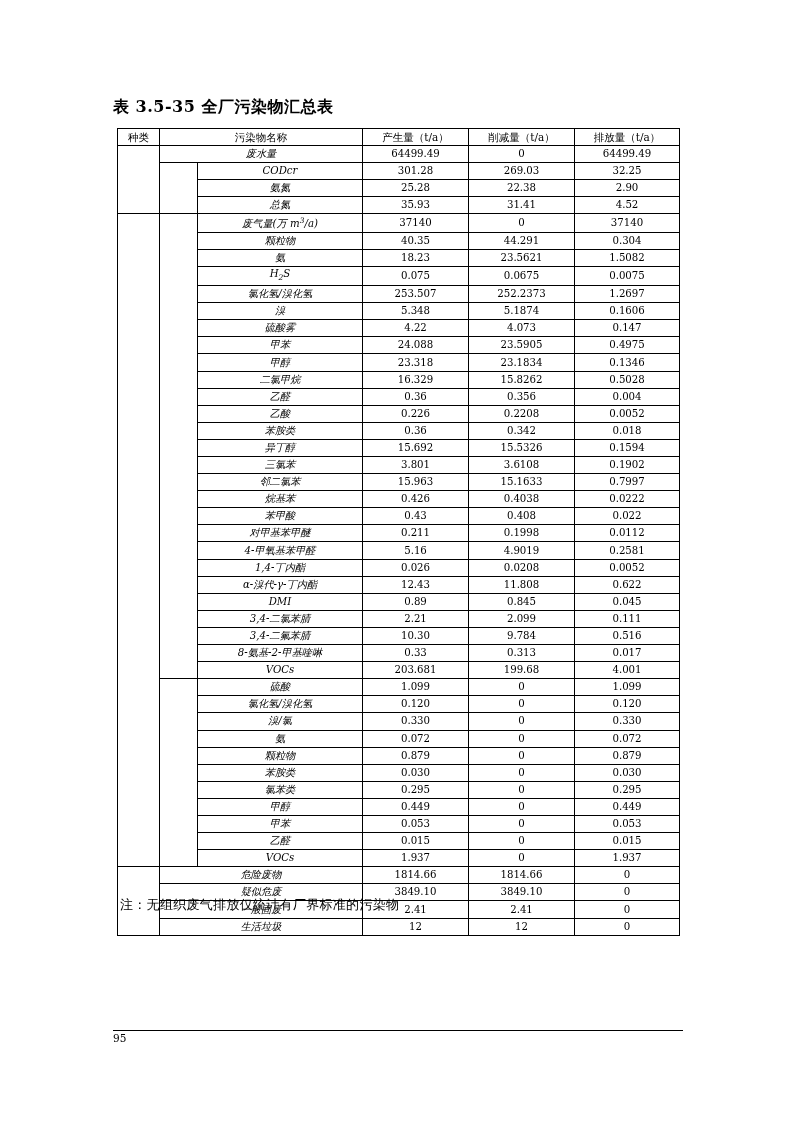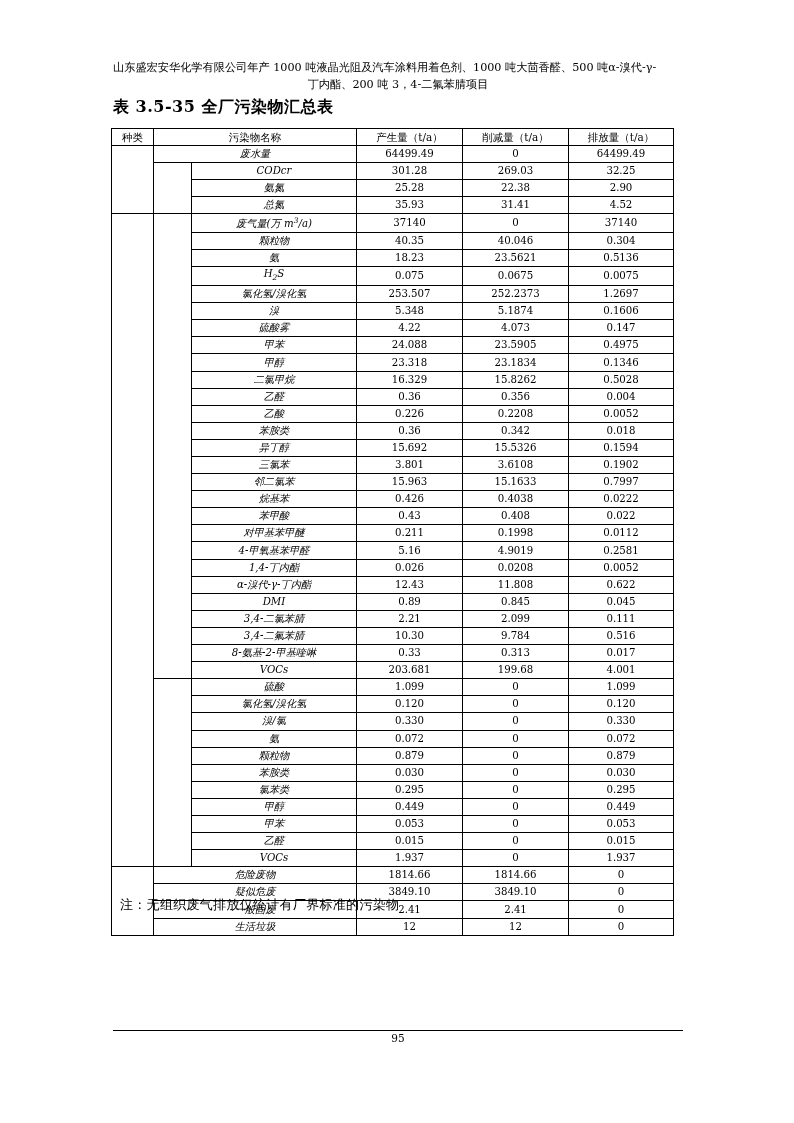--- a/index.html
+++ b/index.html
@@ -40,21 +40,21 @@
     top: 97px;
     width: 570px;
     text-align: left;
     font-family: "DejaVu Serif", "Liberation Serif", serif;
     font-weight: bold;
     font-size: 16px;
     letter-spacing: 0.5px;
   }
   table.main {
     position: absolute;
-    left: 111px;
+    left: 117px;
     top: 128px;
     width: 562px;
     border-collapse: collapse;
     font-family: "DejaVu Serif", "Liberation Serif", serif;
     font-size: 10px;
     table-layout: fixed;
     border-radius: 7px;
   }
   table.main td, table.main th {
     border: 1px solid #000000;
@@ -96,34 +96,29 @@
     left: 113px;
     top: 1030px;
     width: 570px;
     border-top: 1px solid #000000;
   }
   .page-num {
     position: absolute;
     left: 113px;
     top: 1032px;
     width: 570px;
-    text-align: center;
     font-family: "DejaVu Serif", "Liberation Serif", serif;
     font-size: 10.5px;
   }
 </style>
 </head>
 <body>
 
 <div class="page">
 
-  <div class="doc-header">
-    <div class="line1">山东盛宏安华化学有限公司年产 1000 吨液晶光阻及汽车涂料用着色剂、1000 吨大茴香醛、500 吨α-溴代-γ-</div>
-    <div class="line2">丁内酯、200 吨 3，4-二氟苯腈项目</div>
-  </div>
 
   <div class="table-title">表 3.5-35    全厂污染物汇总表</div>
 
   <table class="main">
     <colgroup>
       <col class="c-kind">
         <col class="c-sub">
         <col class="c-name">
       <col class="c-gen">
         <col class="c-red">
@@ -169,28 +164,28 @@
           <td class="kind" rowspan="38"></td>
           <td class="sub" rowspan="27"></td>
           <td class="name">废气量(万 m<span class="sup">3</span>/a)</td>
           <td class="vcell">37140</td>
           <td class="vcell">0</td>
           <td class="vcell">37140</td>
         </tr>
         <tr>
           <td class="name">颗粒物</td>
           <td class="vcell">40.35</td>
-          <td class="vcell">40.046</td>
+          <td class="vcell">44.291</td>
           <td class="vcell">0.304</td>
         </tr>
         <tr>
           <td class="name">氨</td>
           <td class="vcell">18.23</td>
           <td class="vcell">23.5621</td>
-          <td class="vcell">0.5136</td>
+          <td class="vcell">1.5082</td>
         </tr>
         <tr>
           <td class="name">H<span class="sub-s">2</span>S</td>
           <td class="vcell">0.075</td>
           <td class="vcell">0.0675</td>
           <td class="vcell">0.0075</td>
         </tr>
         <tr>
           <td class="name">氯化氢/溴化氢</td>
           <td class="vcell">253.507</td>

